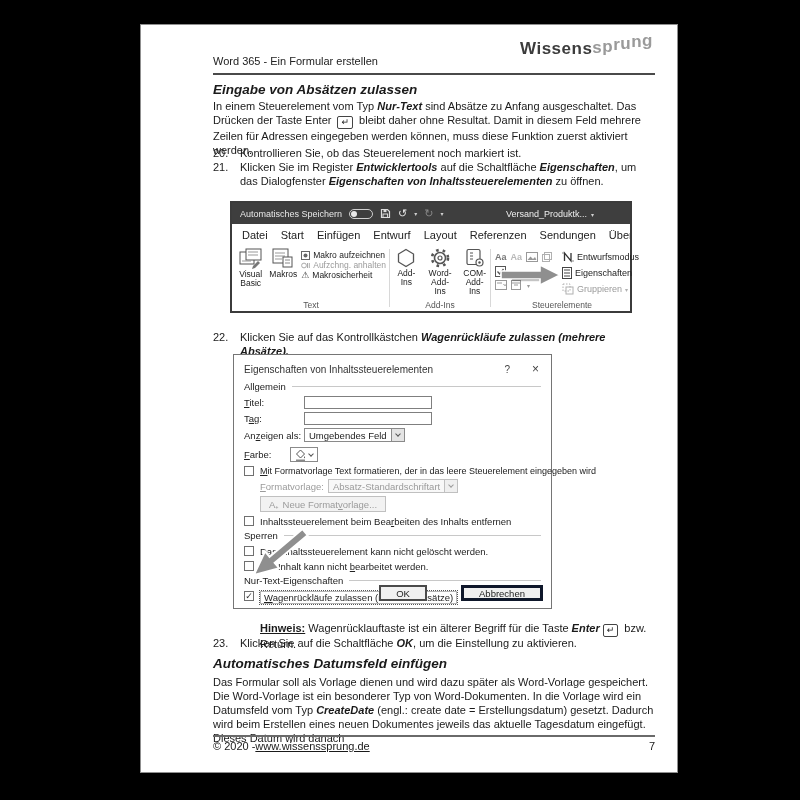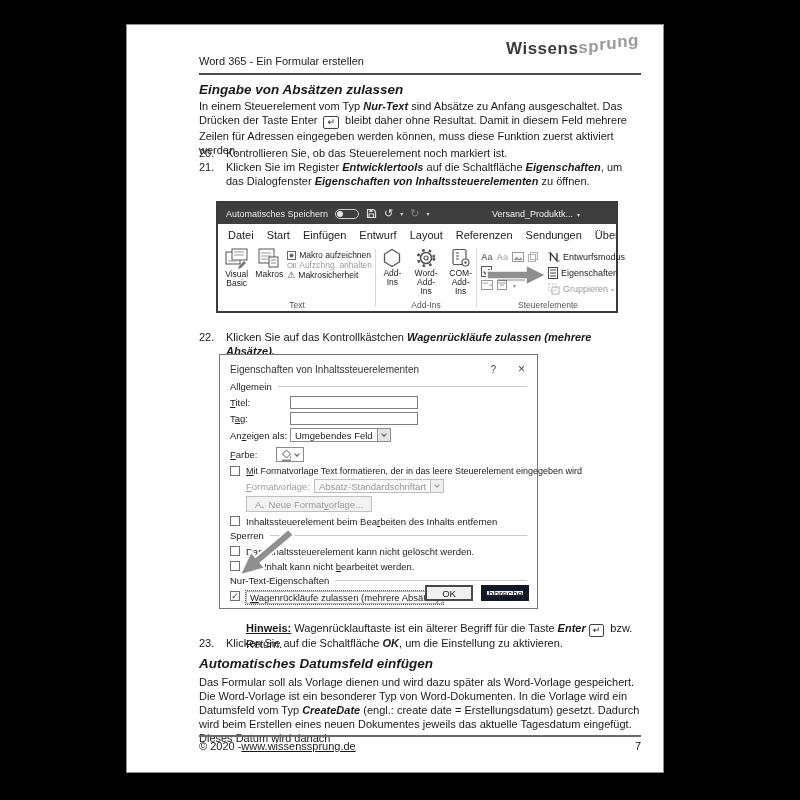--- a/index.html
+++ b/index.html
@@ -1,20 +1,20 @@
 <!DOCTYPE html>
 <html lang="de"><head>
 <meta charset="utf-8">
 <style>
   * { box-sizing: border-box; margin: 0; padding: 0; }
   html, body { width: 800px; height: 800px; overflow: hidden; background: #000; }
   body { font-family: "Liberation Sans", sans-serif; color: #1a1a1a; }
 
   .page {
-    position: absolute; left: 126px; top: 24px; width: 538px; height: 749px;
+    position: absolute; left: 140px; top: 24px; width: 538px; height: 749px;
     background: #fff; border: 1px solid #8f8f8f;
   }
   .abs { position: absolute; }
 
   
   .hdr-text { left: 72px; top: 30px; font-size: 11px; color: #222; }
   .logo { right: 24px; top: 14px; font-size: 17px; font-weight: bold; color: #3c3c3c; letter-spacing: .5px; white-space: nowrap; }
   .logo .rise { display: inline-block; color: #9a9a9a; }
   .hdr-rule { left: 72px; top: 48px; width: 442px; height: 2px; background: #4a4a4a; }
   .ftr-rule { left: 72px; top: 710px; width: 442px; height: 2px; background: #6a6a6a; }
@@ -103,21 +103,21 @@
   .cbx.checked { font-size: 9px; line-height: 9px; text-align: center; color: #333; }
   .cbrow { display: flex; align-items: flex-start; margin-top: 4px; white-space: nowrap; }
   .cbrow.tight { font-size: 9px; }
   .indent { margin-left: 16px; }
   .gbtn { display: inline-flex; align-items: center; gap: 4px; border: 1px solid #c0c0c0; background: #f2f2f2; color: #9b9b9b; height: 16px; padding: 0 8px; }
   .colorbtn { display: inline-flex; align-items: center; gap: 3px; border: 1px solid #8a8a8a; height: 15px; padding: 0 4px; background: #fff; }
   .focusbox { outline: 1px dotted #555; border: 1px solid #b5b5b5; padding: 0 3px; }
   .dlg-buttons { position: absolute; right: 8px; bottom: 7px; display: flex; gap: 8px; }
   .dbtn { height: 16px; display: flex; align-items: center; justify-content: center; font-size: 9.5px; background: #f0f0f0; }
   .dbtn.ok { width: 48px; border: 2px solid #4a4a4a; }
-  .dbtn.cancel { width: 48px; border: 6px solid #0f172a; }
+  .dbtn.cancel { width: 82px; border: 3px solid #0f172a; margin-left: 26px; }
   .dlg-arrow { position: absolute; left: 10px; top: 186px; transform: rotate(140deg); z-index: 5; }
 
   svg.icon { display: block; }
 </style>
 </head>
 <body>
 
 <div class="page">
 
   <div class="abs hdr-text">Word 365 - Ein Formular erstellen</div>

